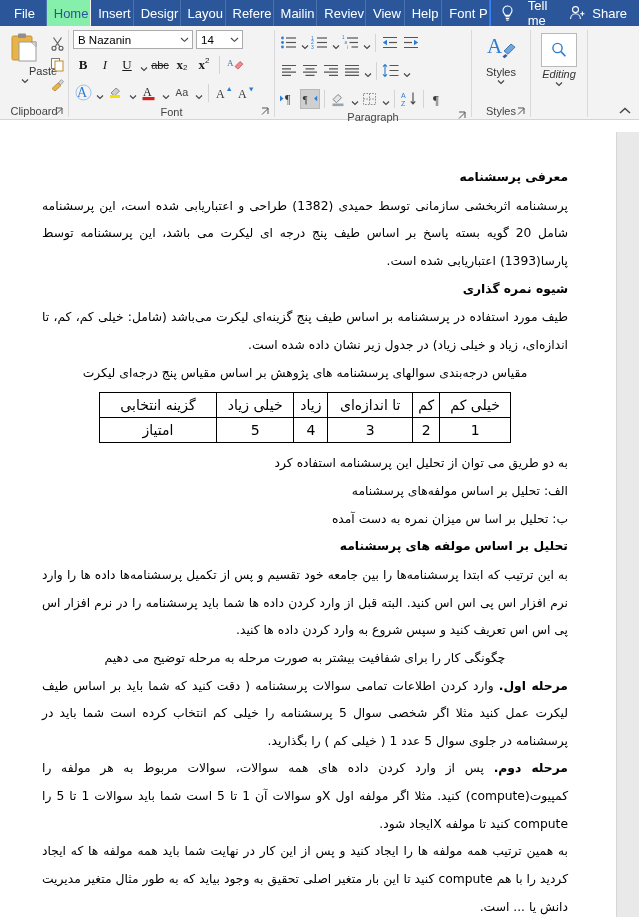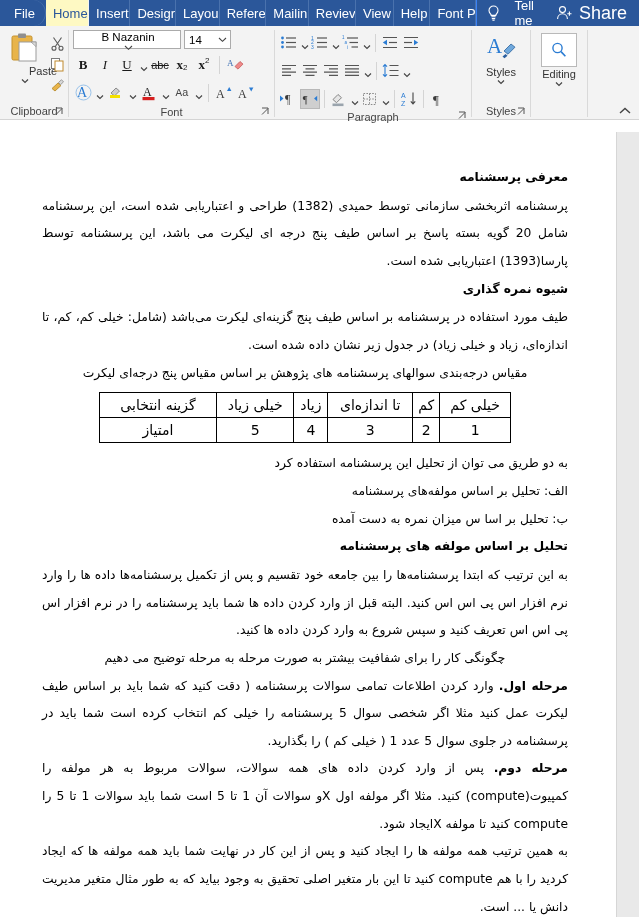--- a/index.html
+++ b/index.html
@@ -12,28 +12,28 @@
   .tabbar{
     height:26px;background:#2b579a;display:flex;align-items:stretch;
     position:relative;
   }
   .tab{
     color:#ffffff;font-size:13px;display:flex;align-items:center;
     padding:0 7px;white-space:nowrap;overflow:hidden;
     border-right:1px solid #4a72ad;
     box-sizing:border-box;
   }
-  .tab.first{border-left:none;border-radius:13px;}
-  .tab.active{background:#fef9c3;color:#2b579a;border-right:1px solid #f3f3f3;}
+  .tab.first{border-left:none;}
+  .tab.active{background:#86efac;color:#2b579a;border-right:1px solid #f3f3f3;}
   .tab-file{padding:0 14px;border-right:1px solid #4a72ad;}
   .tabbar-right{margin-left:auto;display:flex;align-items:center;gap:0;padding-right:8px;}
   .tellme{display:flex;align-items:center;color:#fff;font-size:13px;
           padding:0 8px 0 10px;border-left:1px solid #3b82f6;height:100%;}
   .tellme .lbl{margin-left:14px;}
-  .share{display:flex;align-items:center;color:#fff;font-size:18px;padding:0 4px 0 14px;}
+  .share{display:flex;align-items:center;color:#fff;font-size:13px;padding:0 4px 0 14px;}
   .share .lbl{margin-left:6px;}
   svg{display:block;}
 
   
   .ribbon{
     height:94px;background:#f3f3f3;border-bottom:1px solid #d4d4d4;
     display:flex;position:relative;box-sizing:border-box;
   }
   .group{display:flex;flex-direction:column;position:relative;box-sizing:border-box;}
   .group-body{flex:1;display:flex;align-items:flex-start;padding:4px 4px 0 4px;}
@@ -52,21 +52,21 @@
   .mini-btn{width:18px;height:18px;display:flex;align-items:center;justify-content:center;}
 
   
   .g-font{width:205px;}
   .font-rows{display:flex;flex-direction:column;gap:3px;width:100%;}
   .font-row{display:flex;align-items:center;gap:2px;}
   .fontname,.fontsize{
     height:19px;border:1px solid #ababab;background:#fff;display:flex;align-items:center;
     font-size:11.5px;color:#000;padding:0 2px 0 4px;box-sizing:border-box;
   }
-  .fontname{width:108px;justify-content:space-between;flex-direction:column;}
+  .fontname{width:120px;justify-content:space-between;}
   .fontsize{width:47px;justify-content:space-between;margin-left:1px;}
   .fbtn{width:20px;height:20px;display:flex;align-items:center;justify-content:center;
         font-size:13px;color:#1a1a1a;}
   .vsep{width:1px;height:18px;background:#d4d4d4;margin:0 3px;}
 
   
   .g-para{width:196px;}
   .para-rows{display:flex;flex-direction:column;gap:3px;width:100%;}
   .para-row{display:flex;align-items:center;gap:1px;}
   .pbtn{width:20px;height:20px;display:flex;align-items:center;justify-content:center;}
@@ -519,21 +519,21 @@
         <svg width="9" height="9" viewBox="0 0 9 9">
             <path d="M1 1h6v6" fill="none" stroke="#555" stroke-width="1"></path>
             <path d="M1 7.5L7 1.5" stroke="#555" stroke-width="1"></path>
           </svg>
       </span>
     </div>
   </div>
   <div class="gsep"></div>
 
   <div class="group g-editing">
-    <div class="group-body" style="justify-content:center;">
+    <div class="group-body" style="justify-content:center;font-style:italic;">
       <div class="big-btn">
         <div class="edit-box">
           <svg width="18" height="18" viewBox="0 0 18 18">
             <circle cx="7.5" cy="7" r="4.6" fill="none" stroke="#2b7cd3" stroke-width="1.4"></circle>
             <path d="M11 10.6l4.4 4.6" stroke="#2b7cd3" stroke-width="1.6" fill="none"></path>
           </svg>
         </div>
         <span class="big-lbl">Editing</span>
         <span>
           <svg width="10" height="8" viewBox="0 0 10 8">

